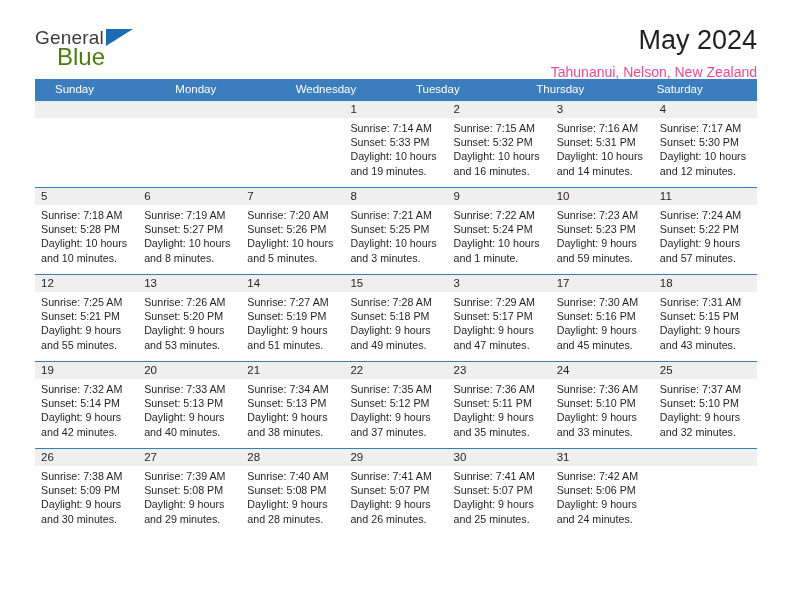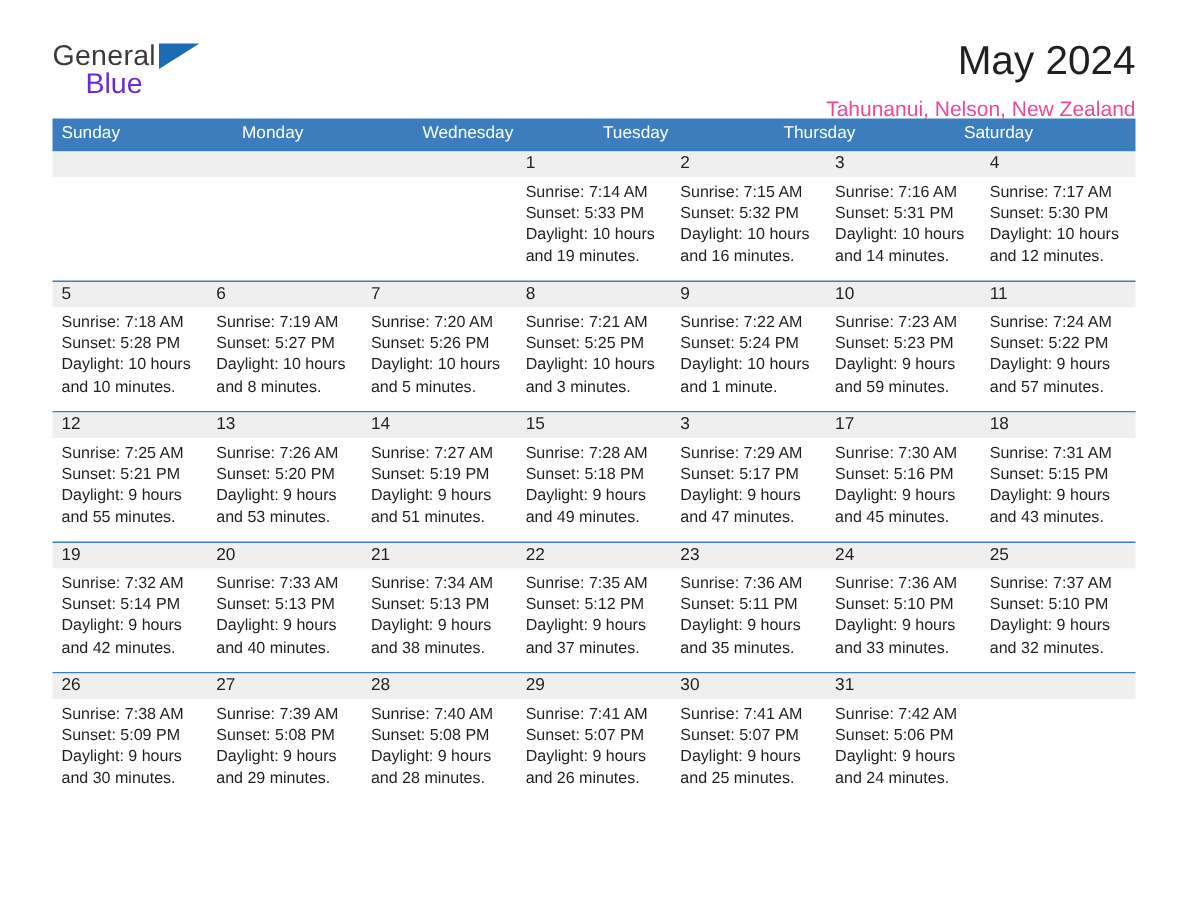--- a/index.html
+++ b/index.html
@@ -39,22 +39,22 @@
     height: 44px;
   }
   .logo-general {
     font-size: 19px;
     color: #3b3b3b;
     letter-spacing: .2px;
     line-height: 20px;
     display: block;
   }
   .logo-blue {
-    font-size: 19px;
-    color: #6d28d9;
+    font-size: 24px;
+    color: #4d7c0f;
     line-height: 20px;
     display: block;
     margin-left: 22px;
     margin-top: -1px;
   }
   .logo-tri {
     position: absolute;
     left: 71px;
     top: 1px;
     width: 0;
@@ -90,21 +90,21 @@
   .dow-row {
     display: flex;
     background: #3c7ebd;
     height: 21px;
   }
   .dow-cell {
     flex: 1 1 0;
     color: #ffffff;
     font-size: 11.5px;
     line-height: 21px;
-    padding-left: 6px;
+    padding-left: 20px;
     box-sizing: border-box;
     white-space: nowrap;
   }
 
   .week {
     border-top: 1.5px solid #3c7ebd;
   }
   .week:first-of-type {
     border-top: none;
   }

